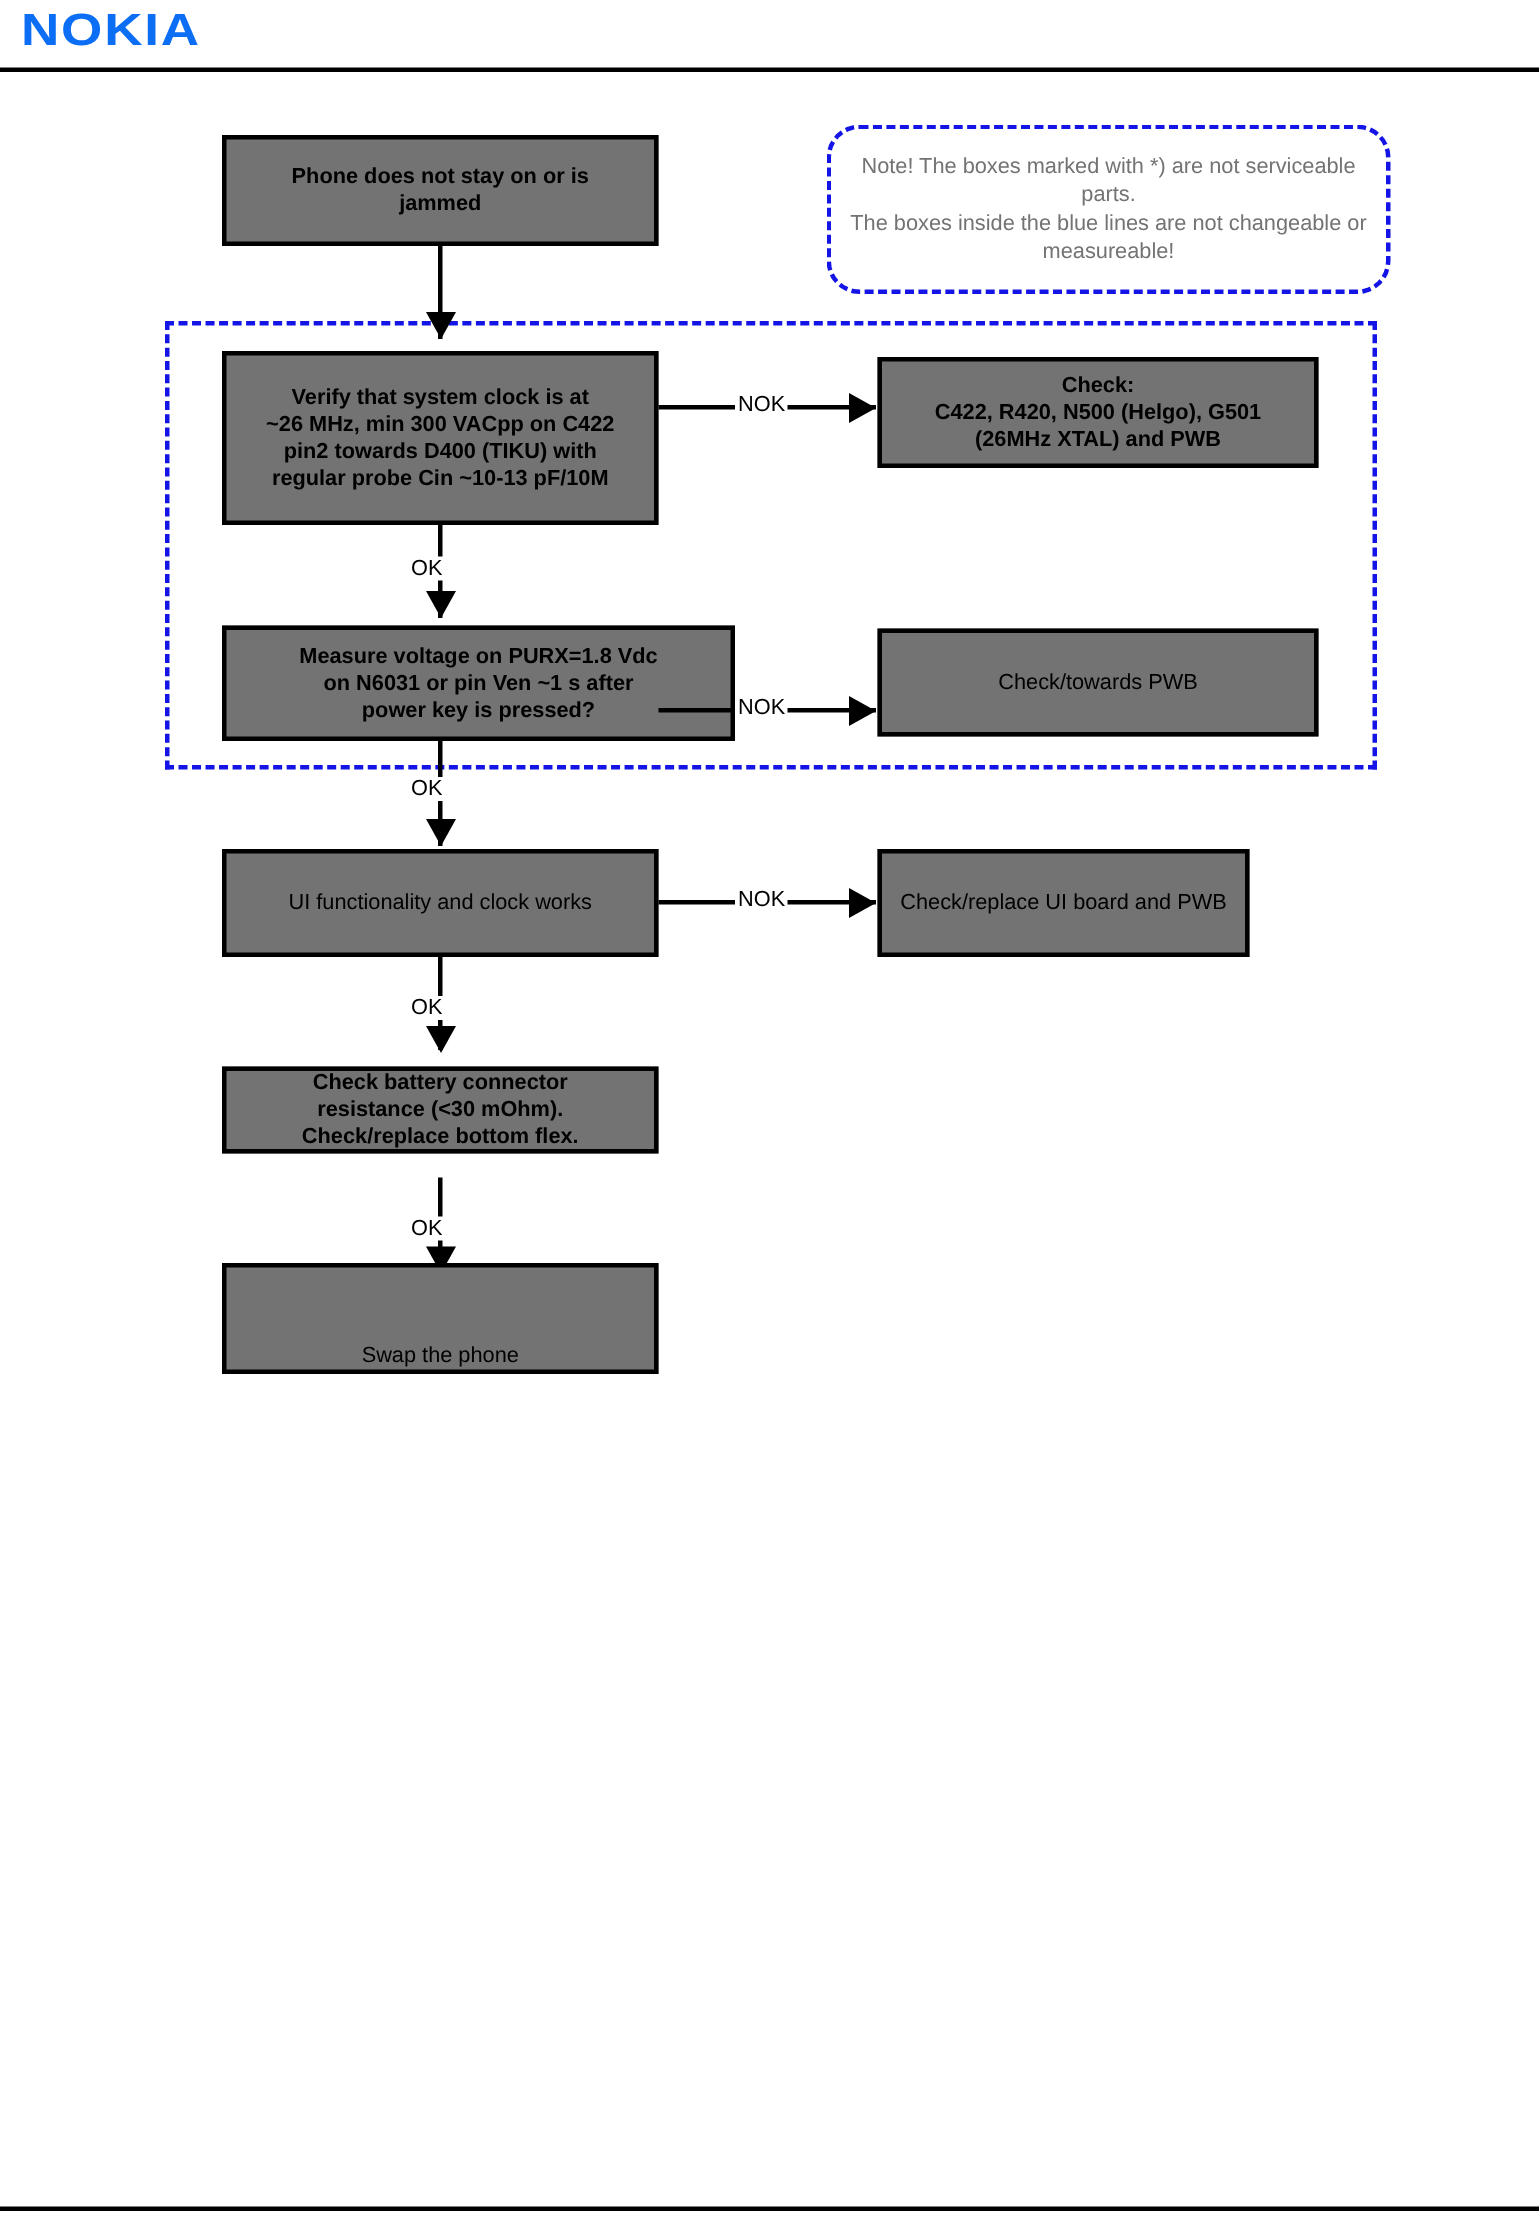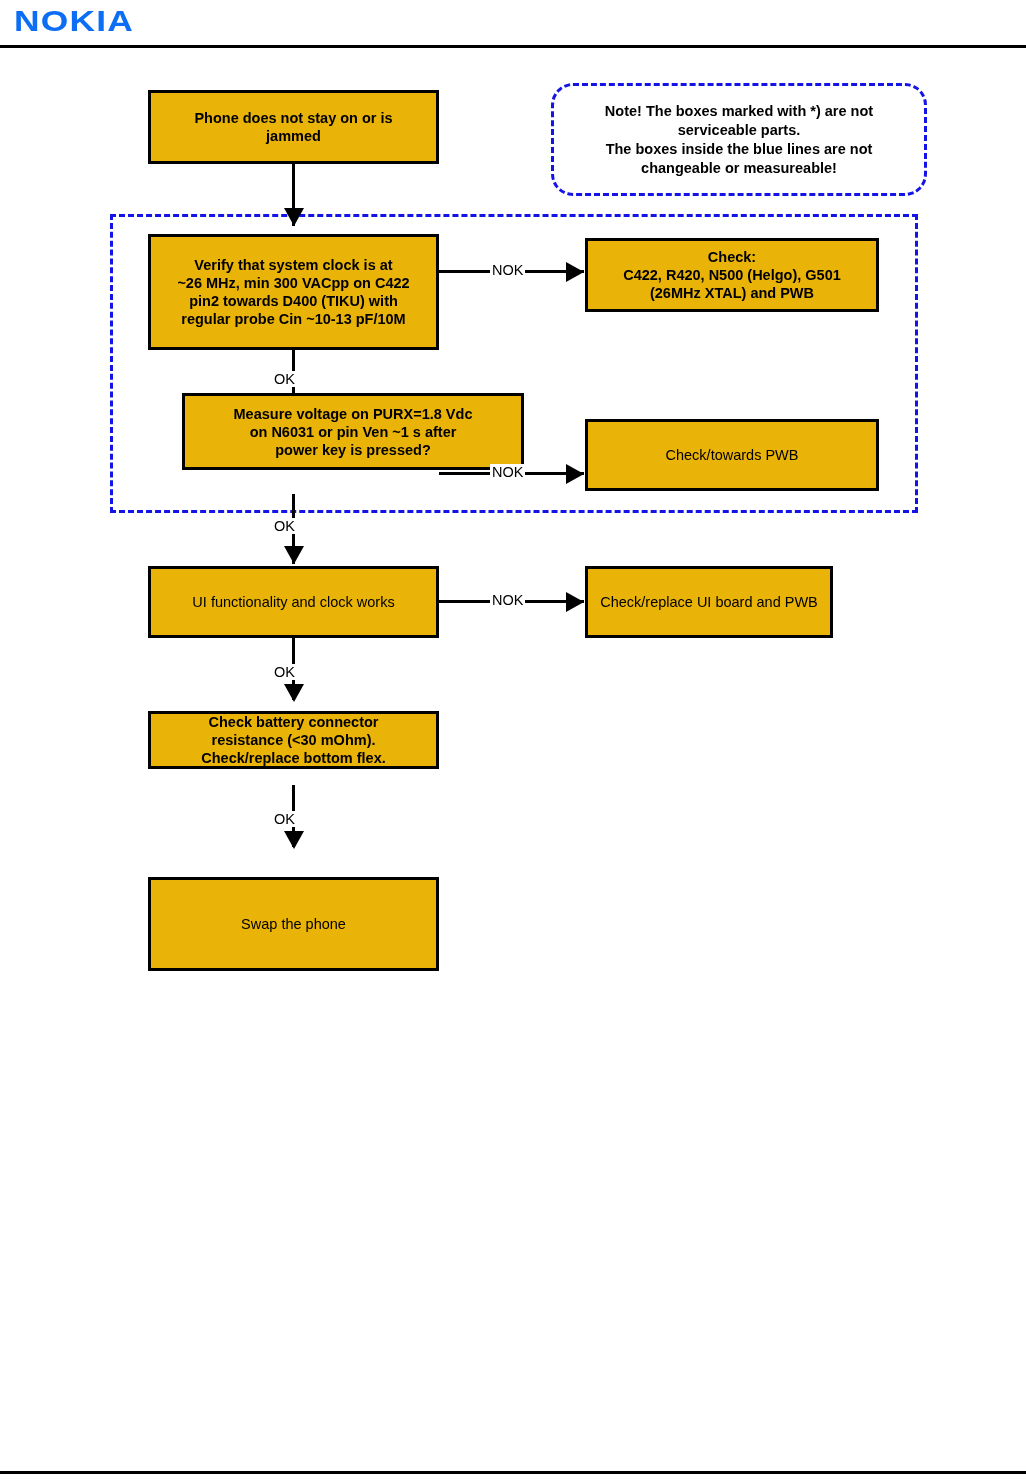--- a/index.html
+++ b/index.html
@@ -52,21 +52,21 @@
     width: 1026px;
     height: 3px;
     background: #000000;
   }
 
   
   .node {
     position: absolute;
     box-sizing: border-box;
     border: 3px solid #000000;
-    background: #eab308;
+    background: #737373;
     display: flex;
     align-items: center;
     justify-content: center;
     text-align: center;
     color: #000000;
   }
   .node .txt {
     display: block;
     width: 100%;
     padding: 0 6px;
@@ -100,24 +100,24 @@
     display: flex;
     align-items: center;
     justify-content: center;
     text-align: center;
   }
   .note-box .txt {
     display: block;
     width: 100%;
     padding: 0 10px;
     box-sizing: border-box;
-    font-weight: bold;
+    font-weight: normal;
     font-size: 14.5px;
     line-height: 19px;
-    color: #000000;
+    color: #737373;
     white-space: pre-line;
   }
 
   
   .vline {
     position: absolute;
     width: 3px;
     background: #000000;
   }
   .hline {
@@ -189,21 +189,21 @@
   <div class="node bold-node" style="left:585px; top:238px; width:294px; height:74px;">
     <span class="txt">Check:
 C422, R420, N500 (Helgo), G501
 (26MHz XTAL) and PWB</span>
   </div>
 
   <div class="vline" style="left:292px; top:350px; width:3px; height:62px;"></div>
   <div class="arrow-down" style="left:284px; top:394px;"></div>
   <div class="edge-label" style="left:272px; top:371px;">OK</div>
 
-  <div class="node bold-node" style="left:148px; top:393px; width:342px; height:77px;margin-left:34px;">
+  <div class="node bold-node" style="left:148px; top:417px; width:342px; height:77px;">
     <span class="txt">Measure voltage on PURX=1.8 Vdc
 on N6031 or pin Ven ~1 s after
 power key is pressed?</span>
   </div>
 
   <div class="hline" style="left:439px; top:472px; width:145px;"></div>
   <div class="arrow-right" style="left:566px; top:464px;"></div>
   <div class="edge-label" style="left:490px; top:464px;">NOK</div>
 
   <div class="node plain-node" style="left:585px; top:419px; width:294px; height:72px;">
@@ -233,19 +233,19 @@
   <div class="node bold-node" style="left:148px; top:711px; width:291px; height:58px;">
     <span class="txt">Check battery connector
 resistance (&lt;30 mOhm).
 Check/replace bottom flex.</span>
   </div>
 
   <div class="vline" style="left:292px; top:785px; width:3px; height:62px;"></div>
   <div class="arrow-down" style="left:284px; top:831px;"></div>
   <div class="edge-label" style="left:272px; top:811px;">OK</div>
 
-  <div class="node plain-node" style="left:148px; top:877px; width:291px; height:94px;">
+  <div class="node plain-node" style="left:148px; top:842px; width:291px; height:74px;align-items:flex-end;">
     <span class="txt">Swap the phone</span>
   </div>
 
   <div class="footer-rule"></div>
 
 </div>
 
 </body></html>

